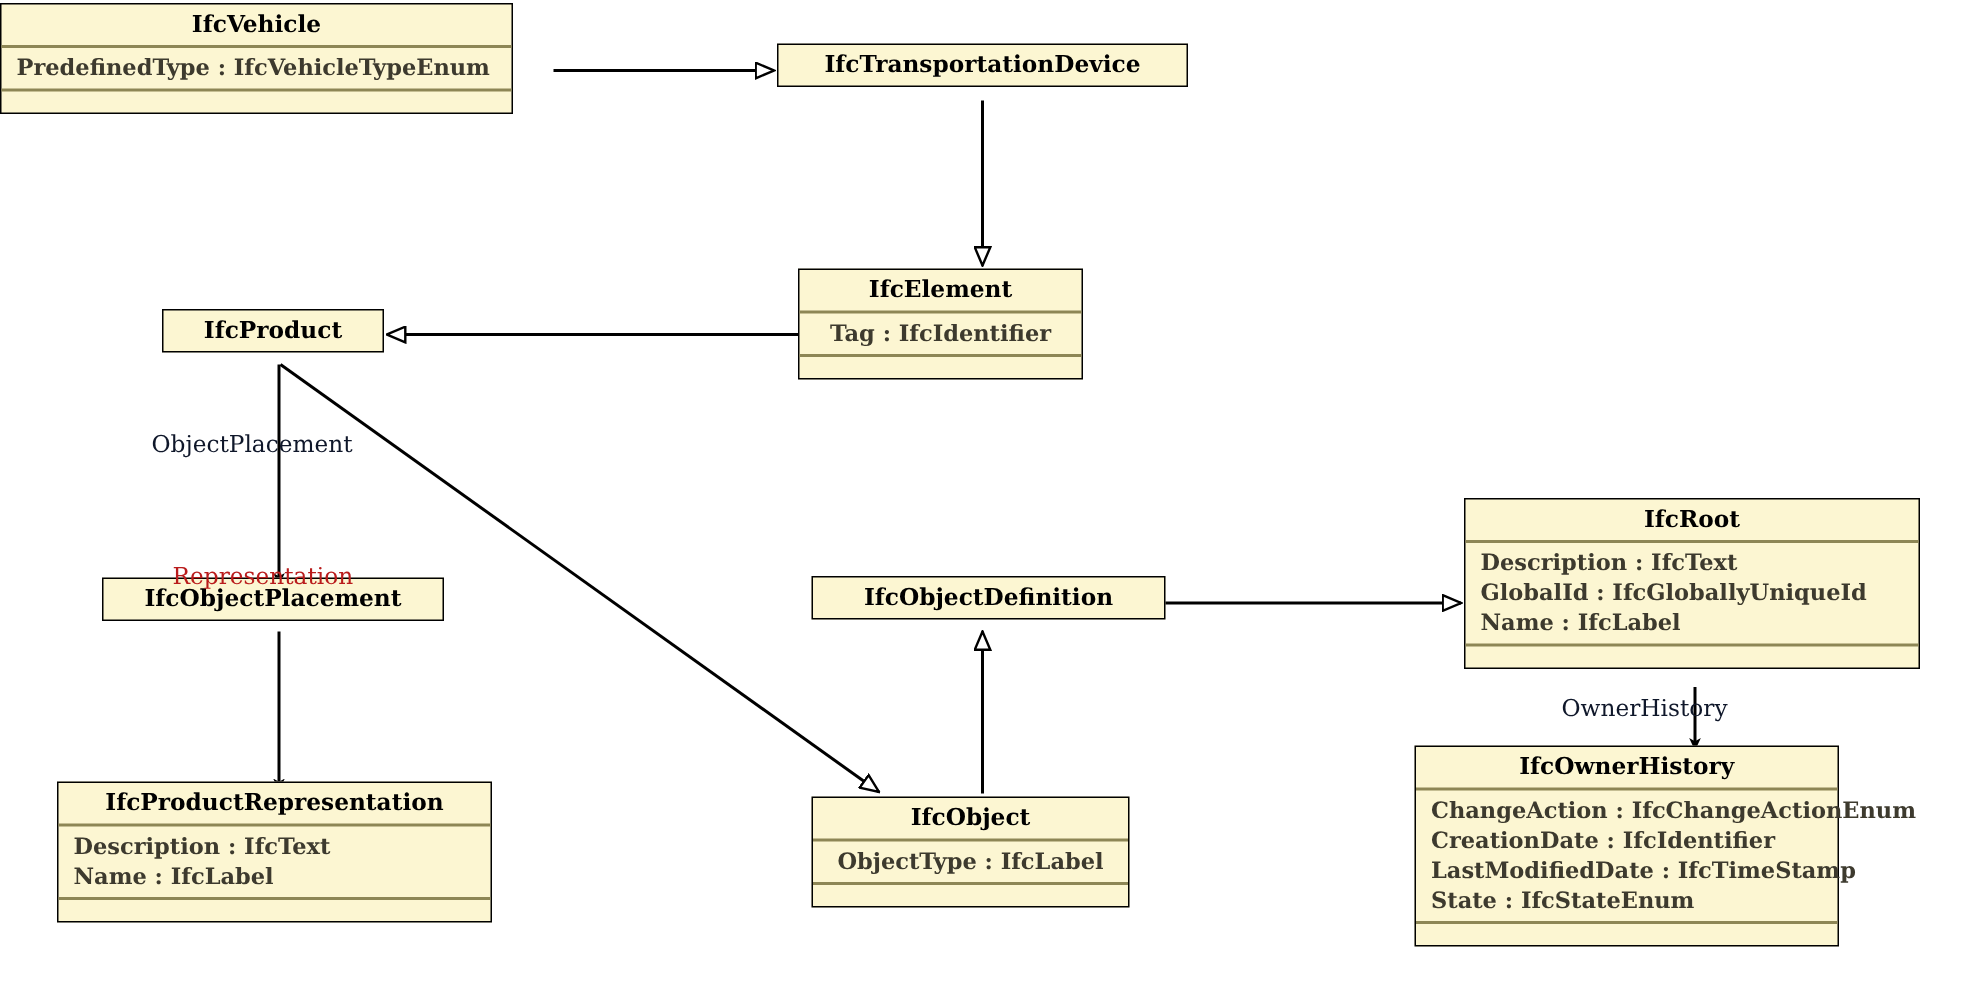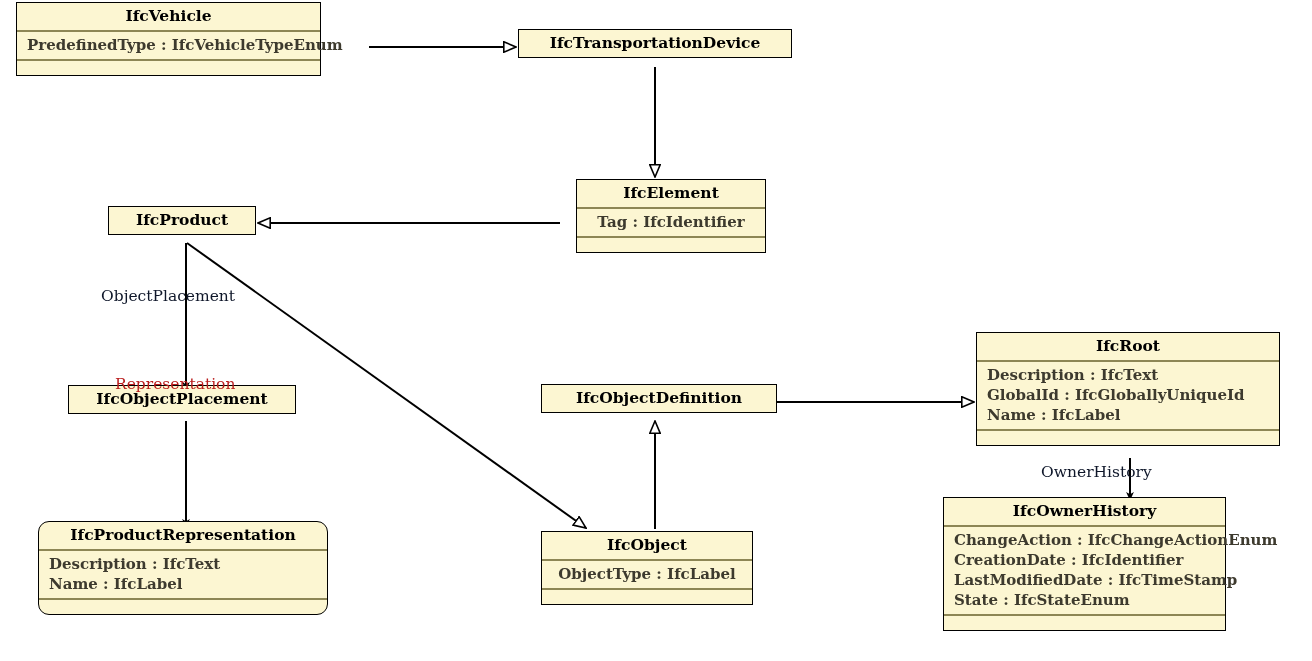--- a/index.html
+++ b/index.html
@@ -116,33 +116,33 @@
 
     <g>
       <path d="M 186,421 L 186,527" stroke="#000000" stroke-width="2" fill="none" marker-end="url(#solid-arrow)"></path>
     </g>
 
     <g>
       <path d="M 1130,458 L 1130,500" stroke="#000000" stroke-width="2" fill="none" marker-end="url(#solid-arrow)"></path>
     </g>
   </svg>
 
-  <div class="uml-class" style="left:16px; top:2px; width:305px;">
+  <div class="uml-class" style="left:0px; top:2px; width:342px;">
     <div class="cmp cmp-title">IfcVehicle</div>
     <div class="cmp cmp-attrs sep">
       <div class="attr-row">PredefinedType : IfcVehicleTypeEnum</div>
     </div>
     <div class="cmp cmp-empty sep"></div>
   </div>
 
   <div class="uml-class" style="left:518px; top:29px; width:274px;">
     <div class="cmp cmp-title">IfcTransportationDevice</div>
   </div>
 
-  <div class="uml-class" style="left:576px; top:179px; width:190px;">
+  <div class="uml-class" style="left:532px; top:179px; width:190px;">
     <div class="cmp cmp-title">IfcElement</div>
     <div class="cmp cmp-attrs sep" style="text-align:center;">
       <div class="attr-row">Tag : IfcIdentifier</div>
     </div>
     <div class="cmp cmp-empty sep"></div>
   </div>
 
   <div class="uml-class" style="left:68px; top:385px; width:228px;">
     <div class="cmp cmp-title">IfcObjectPlacement</div>
   </div>
@@ -158,21 +158,21 @@
   <div class="uml-class" style="left:976px; top:332px; width:304px;">
     <div class="cmp cmp-title">IfcRoot</div>
     <div class="cmp cmp-attrs sep">
       <div class="attr-row">Description : IfcText</div>
       <div class="attr-row">GlobalId : IfcGloballyUniqueId</div>
       <div class="attr-row">Name : IfcLabel</div>
     </div>
     <div class="cmp cmp-empty sep"></div>
   </div>
 
-  <div class="uml-class" style="left:38px; top:521px; width:290px;border-radius:11px;">
+  <div class="uml-class" style="left:38px; top:521px; width:290px;">
     <div class="cmp cmp-title">IfcProductRepresentation</div>
     <div class="cmp cmp-attrs sep">
       <div class="attr-row">Description : IfcText</div>
       <div class="attr-row">Name : IfcLabel</div>
     </div>
     <div class="cmp cmp-empty sep"></div>
   </div>
 
   <div class="uml-class" style="left:541px; top:531px; width:212px;">
     <div class="cmp cmp-title">IfcObject</div>

